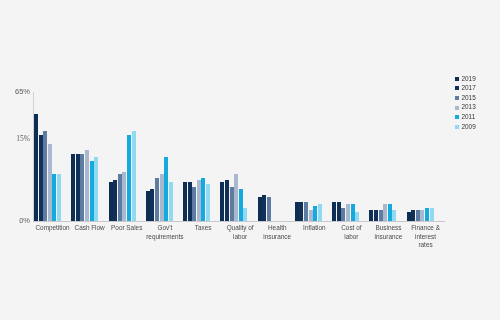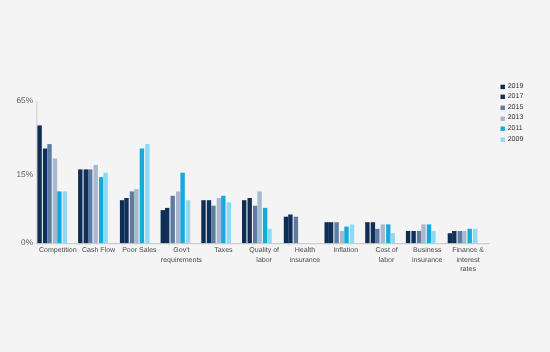--- a/index.html
+++ b/index.html
@@ -130,21 +130,21 @@
 </head>
 <body>
 
 <div id="chart-root">
 
   <div id="y-axis-line"></div>
   <div id="x-axis-line"></div>
 
   <div id="y-labels">
       <div class="y-tick-label" style="top: 217px;">0%</div>
-      <div class="y-tick-label" style="top: 155px;">15%</div>
+      <div class="y-tick-label" style="top: 135px; font-family: Liberation Serif, serif;">15%</div>
       <div class="y-tick-label" style="top: 88px;">65%</div>
     </div>
 
   <div id="groups">
       <div class="group" style="flex: 1 1 0px;">
         <div class="bar" title="2019 Competition: 25%" style="background: rgb(13, 45, 82); height: 107.5px;"></div>
         <div class="bar" title="2017 Competition: 20%" style="background: rgb(16, 48, 90); height: 86px;"></div>
         <div class="bar" title="2015 Competition: 21%" style="background: rgb(94, 123, 161); height: 90.3px;"></div>
         <div class="bar" title="2013 Competition: 18%" style="background: rgb(169, 184, 206); height: 77.4px;"></div>
         <div class="bar" title="2011 Competition: 11%" style="background: rgb(20, 170, 223); height: 47.3px;"></div>

